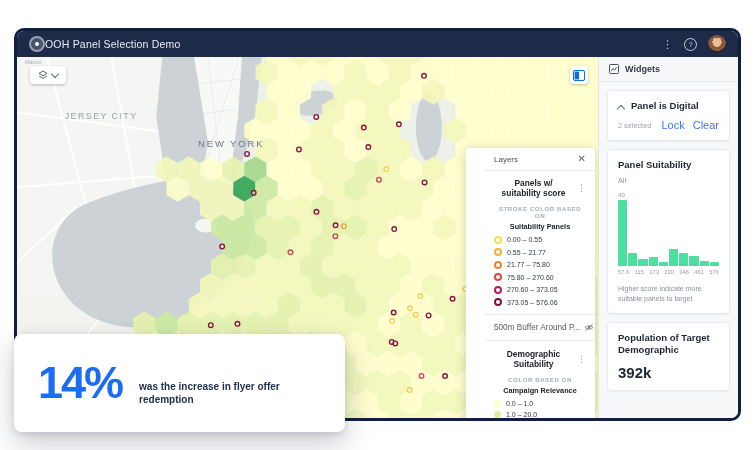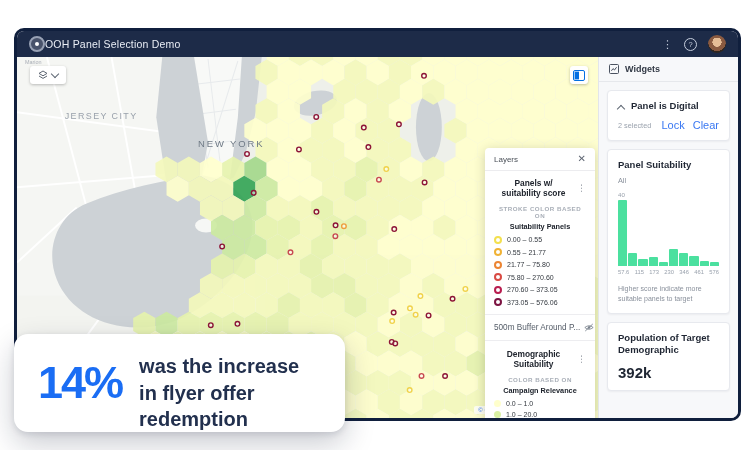--- a/index.html
+++ b/index.html
@@ -27,21 +27,21 @@
   .maplbl-tiny{font-size:5.5px;fill:#a9aeb6;}
   .map-btn{position:absolute;background:#fff;border-radius:3px;box-shadow:0 1px 3px rgba(0,0,0,.25);
     display:flex;align-items:center;justify-content:center;cursor:pointer;}
   #btn-basemap{left:13px;top:9px;width:36px;height:18px;gap:4px;}
   #btn-toggle{right:10px;top:9px;width:18px;height:18px;}
   .chev{width:5px;height:5px;border-left:1.4px solid #5f6773;border-top:1.4px solid #5f6773;display:inline-block;}
   .chev.down{transform:rotate(225deg);margin-top:-2px;}
   .chev.up{transform:rotate(45deg);margin-top:2px;}
   
   .layers{position:absolute;right:3px;top:91px;width:110px;background:#fff;border-radius:4px;
-    box-shadow:0 2px 12px rgba(0,0,0,.18);color:#333;z-index:20;}
+    box-shadow:0 2px 12px rgba(0,0,0,.18);color:#333;z-index:20;padding-left:19px;}
   .lp-head{display:flex;justify-content:space-between;align-items:center;padding:6px 9px;border-bottom:1px solid #ececef;}
   .lp-title{font-size:8px;color:#4a5058;}
   .lp-close{color:#5f6673;font-size:10px;line-height:1;cursor:pointer;}
   .lp-body{padding:7px 9px 9px 9px;}
   .lp-layer-row{display:flex;align-items:center;justify-content:space-between;gap:4px;}
   .lp-name{font-size:8.4px;font-weight:700;color:#20252e;}
   .lp-muted{font-size:8.2px;font-weight:500;color:#555d68;white-space:nowrap;}
   .lp-icons{display:flex;align-items:center;gap:4px;margin-left:auto;}
   .lp-kebab{color:#868d96;font-size:9px;line-height:1;cursor:pointer;}
   .lp-sub{margin-top:7px;font-size:6.2px;letter-spacing:.5px;color:#a9afb8;font-weight:700;}
@@ -73,25 +73,25 @@
   .cat-fill{height:100%;border-radius:2px;}
   .ps-filter{font-size:7.3px;color:#8a919c;margin-top:4px;}
   .hist-wrap{position:relative;margin-top:15px;}
   .hist-ymax{position:absolute;top:-9px;left:0;font-size:6.2px;color:#9aa2ad;}
   .hist{display:flex;align-items:flex-end;gap:1px;height:66px;}
   .hist .bar{flex:1;border-radius:1px 1px 0 0;cursor:pointer;}
   .ticks{display:flex;justify-content:space-between;font-size:5.8px;color:#9aa2ad;margin-top:3px;}
   .ps-note{margin-top:9px;font-size:7px;line-height:1.45;color:#8a919c;}
   .pop-value{margin-top:7px;font-size:15px;font-weight:700;color:#1f2633;}
   
-  .callout{position:absolute;left:14px;top:334px;width:331px;height:98px;background:#fff;border-radius:14px;
+  .callout{position:absolute;left:14px;top:334px;width:331px;height:98px;background:#fff;border-radius:8px;
     box-shadow:0 12px 30px rgba(15,25,50,.22),0 2px 6px rgba(15,25,50,.12);display:flex;align-items:center;
     gap:17px;padding:0 24px;box-sizing:border-box;z-index:40;}
   .stat{font-size:45px;font-weight:800;letter-spacing:-2px;flex:none;}
-  .stat-text{font-size:20px;font-weight:700;color:#22304e;line-height:1.32;max-width:195px;margin-top:20px;}
+  .stat-text{font-size:10px;font-weight:700;color:#22304e;line-height:1.32;max-width:195px;margin-top:20px;}
 </style>
 </head>
 <body>
 
 <div class="canvas">
 
   <div class="frame">
 
     <div class="titlebar">
       <span class="logo"></span>

